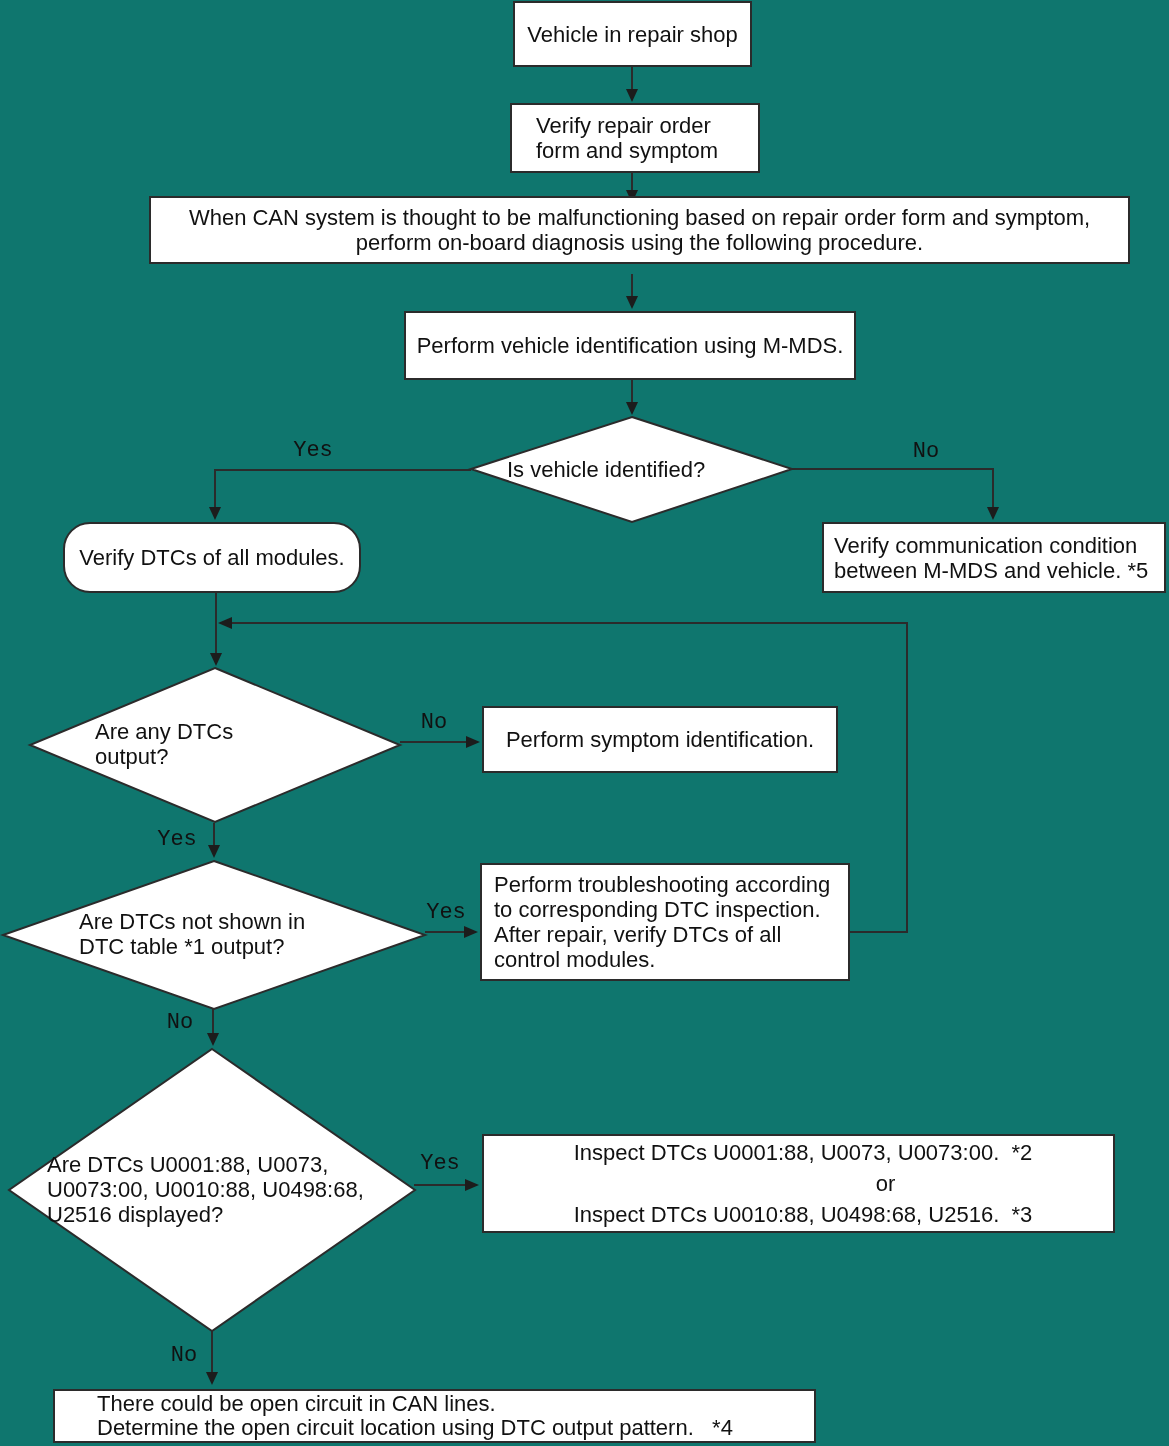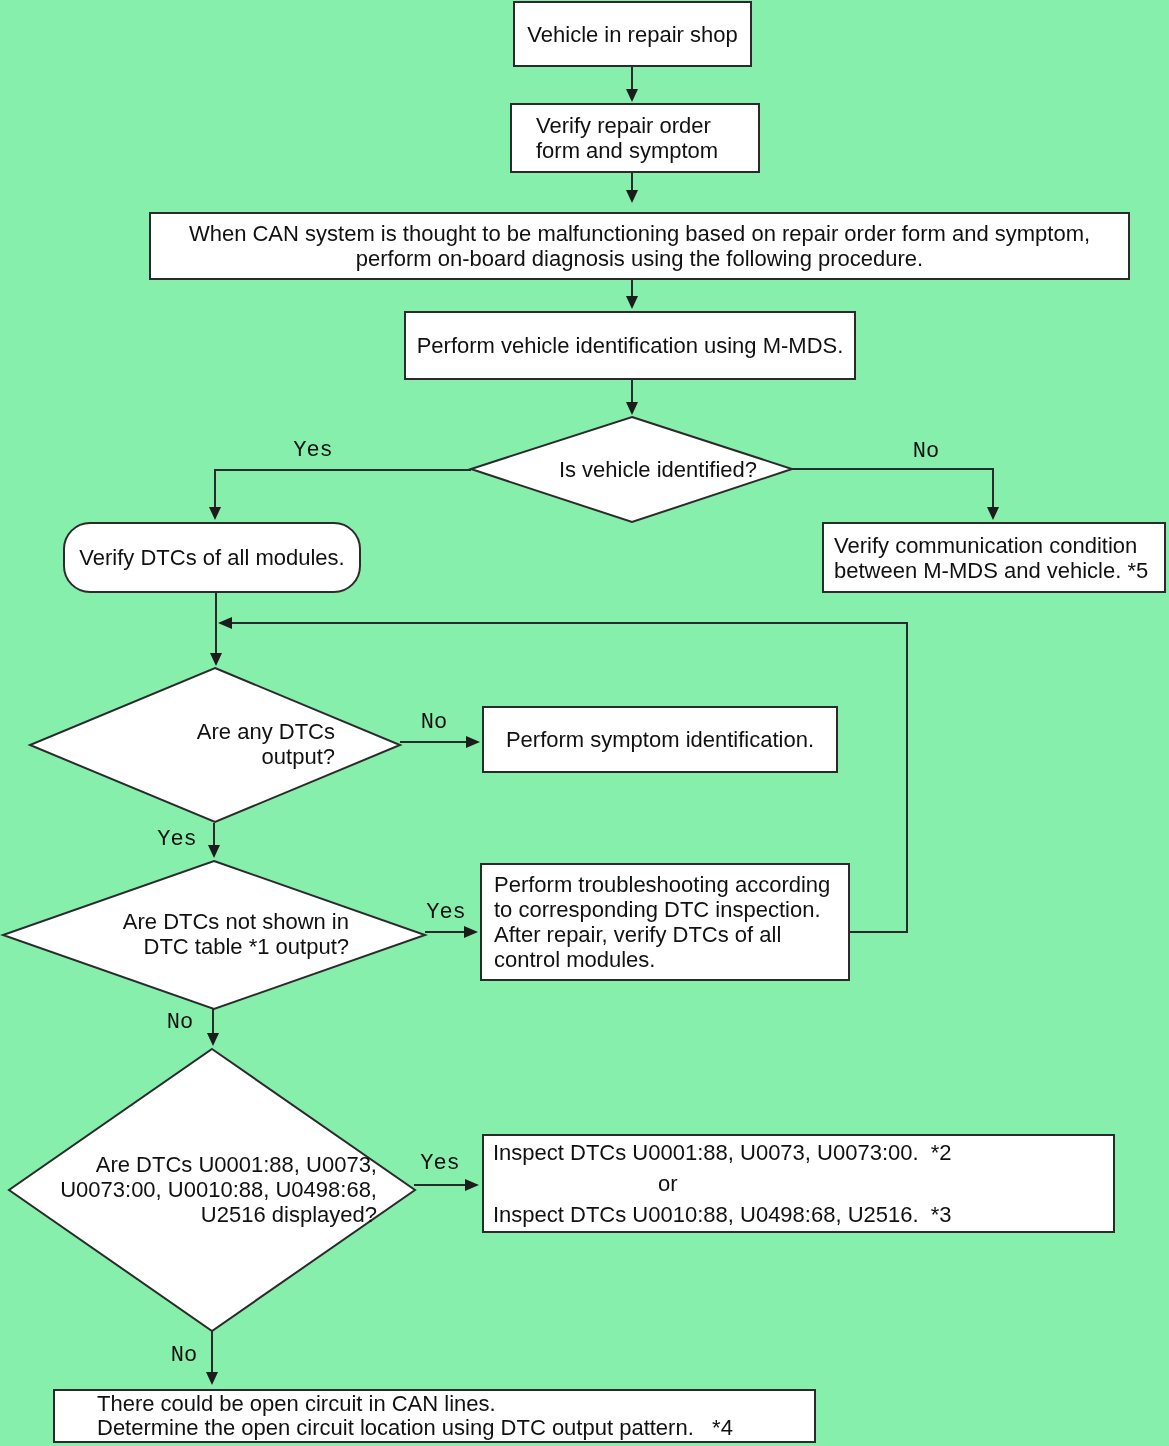--- a/index.html
+++ b/index.html
@@ -1,21 +1,21 @@
 <!DOCTYPE html>
 <html><head>
 <meta charset="utf-8">
 <title>Flowchart</title>
 <style>
   html, body { margin: 0; padding: 0; background: #ffffff; }
   .canvas {
     position: relative;
     width: 1169px;
     height: 1446px;
-    background: #86efac;
+    background: #0f766e;
     font-family: "Liberation Sans", "DejaVu Sans", sans-serif;
     color: #111111;
     overflow: hidden;
   }
   svg.edges { position: absolute; left: 0; top: 0; width: 1169px; height: 1446px; }
   svg.edges line, svg.edges polyline { stroke: #2b2b2b; stroke-width: 2; fill: none; }
   svg.edges polygon.diamond { fill: #ffffff; stroke: #2b2b2b; stroke-width: 2; }
   svg.edges polygon.arrowhead { fill: #1c1c1c; stroke: none; }
   .node {
     position: absolute;
@@ -25,21 +25,21 @@
     display: flex;
     flex-direction: column;
     justify-content: center;
     font-size: 22px;
     line-height: 25px;
   }
   .node.center { align-items: center; text-align: center; }
   .box-line { white-space: pre; }
   .dtext {
     position: absolute;
-    text-align: right;
+    text-align: left;
     font-size: 22px;
     line-height: 25px;
   }
   .edge-label {
     position: absolute;
     text-align: center;
     font-size: 22px;
     line-height: 24px;
     font-family: Liberation Mono, monospace;
   }
@@ -90,21 +90,21 @@
     <polygon class="arrowhead" points="206,1372 218,1372 212,1385"></polygon>
   </svg>
 
   <div class="node center" style="left:513px; top:1px; width:239px; height:66px;">Vehicle in repair shop</div>
 
   <div class="node" style="left:510px; top:103px; width:250px; height:70px; padding-left:24px;">
     <div class="box-line">Verify repair order</div>
     <div class="box-line">form and symptom</div>
   </div>
 
-  <div class="node center" style="left:149px; top:212px; width:981px; height:68px;">
+  <div class="node center" style="left:149px; top:196px; width:981px; height:68px;">
     <div class="box-line">When CAN system is thought to be malfunctioning based on repair order form and symptom,</div>
     <div class="box-line">perform on-board diagnosis using the following procedure.</div>
   </div>
 
   <div class="node center" style="left:404px; top:311px; width:452px; height:69px;">Perform vehicle identification using M-MDS.</div>
 
   <div class="node center" style="left:63px; top:522px; width:298px; height:71px;border-radius:27px;">Verify DTCs of all modules.</div>
 
   <div class="node" style="left:822px; top:522px; width:344px; height:71px; padding-left:10px;">
     <div class="box-line">Verify communication condition</div>
@@ -113,21 +113,21 @@
 
   <div class="node center" style="left:482px; top:706px; width:356px; height:67px;">Perform symptom identification.</div>
 
   <div class="node" style="left:480px; top:863px; width:370px; height:118px; padding-left:12px;">
     <div class="box-line kline">Perform troubleshooting according</div>
     <div class="box-line kline">to corresponding DTC inspection.</div>
     <div class="box-line kline">After repair, verify DTCs of all</div>
     <div class="box-line kline">control modules.</div>
   </div>
 
-  <div class="node" style="left:482px; top:1134px; width:633px; height:99px; padding-left:9px;">
+  <div class="node" style="left:482px; top:1134px; width:633px; height:99px; padding-left:9px;text-align:center;">
     <div class="box-line mline">Inspect DTCs U0001:88, U0073, U0073:00.  *2</div>
     <div class="box-line mline" style="padding-left:165px;">or</div>
     <div class="box-line mline">Inspect DTCs U0010:88, U0498:68, U2516.  *3</div>
   </div>
 
   <div class="node" style="left:53px; top:1389px; width:763px; height:54px; padding-left:42px;">
     <div class="box-line nline">There could be open circuit in CAN lines.</div>
     <div class="box-line nline">Determine the open circuit location using DTC output pattern.   *4</div>
   </div>
 

